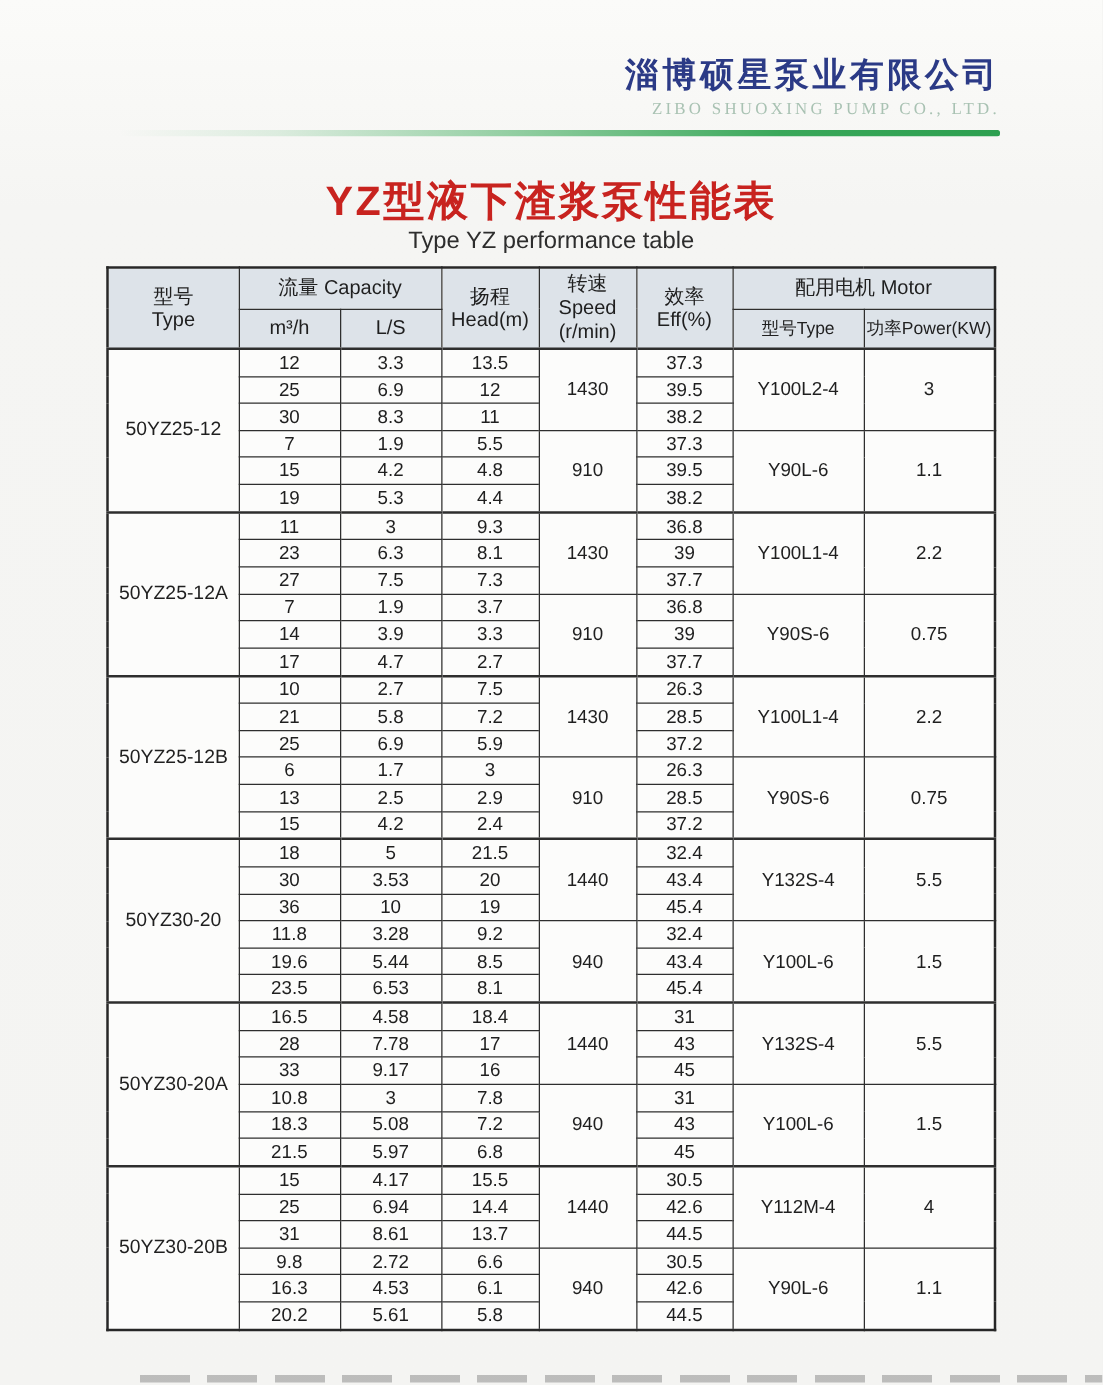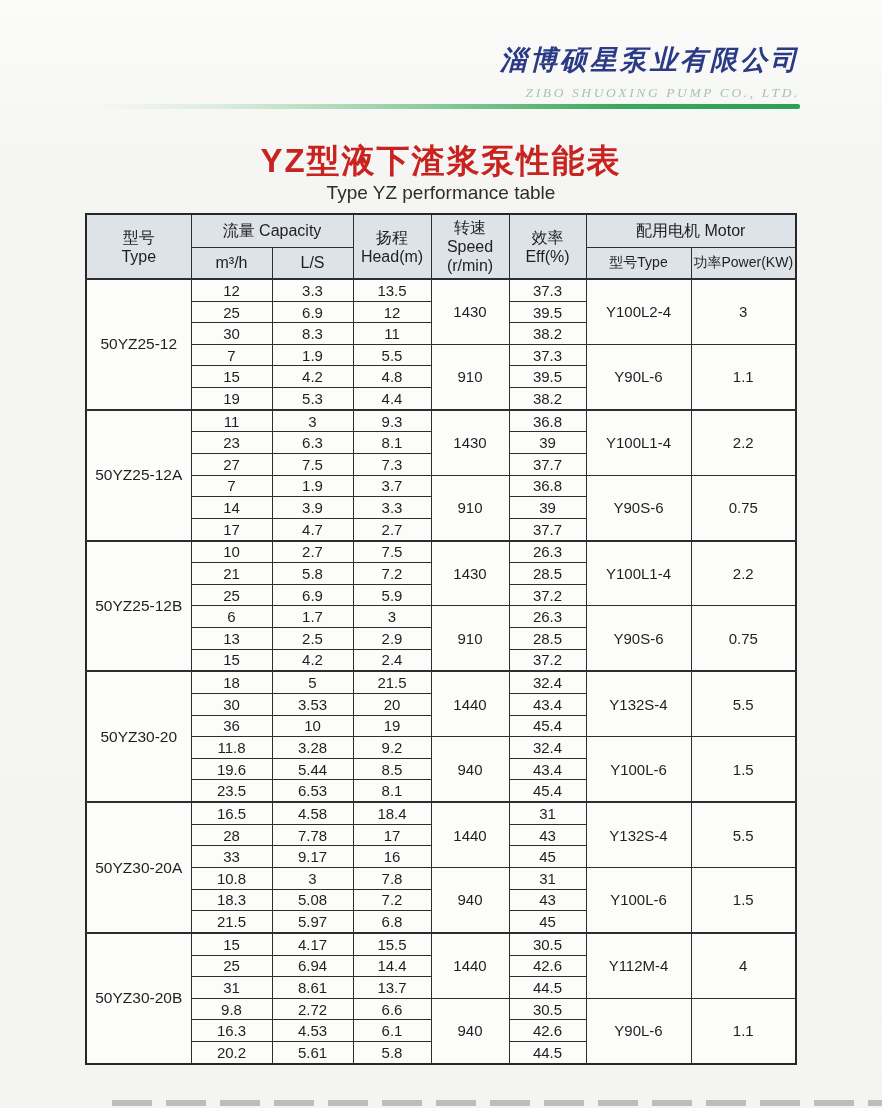--- a/index.html
+++ b/index.html
@@ -7,29 +7,29 @@
     width: 882px; height: 1108px;
     font-family: "Liberation Sans", "DejaVu Sans", sans-serif;
     background: #e9e9e7;
   }
   .page {
     position: relative; width: 882px; height: 1108px; overflow: hidden;
     background: linear-gradient(180deg, #fbfbf9 0%, #f5f5f3 15%, #f4f4f2 100%);
   }
 
   
-  .company { position: absolute; top: 44px; right: 82px; text-align: right; font-style: italic; }
+  .company { position: absolute; top: 44px; right: 82px; text-align: right; }
   .company-cn {
     font-size: 27px; font-weight: bold; letter-spacing: 3px;
     color: #2b3a86; line-height: 32px; white-space: nowrap;
   }
   .company-en {
     font-family: "Liberation Serif", "DejaVu Serif", serif;
     font-size: 13.5px; letter-spacing: 2.6px; color: #a9c2b3;
-    line-height: 18px; margin-top: 8px; white-space: nowrap;
+    line-height: 18px; margin-top: 2px; white-space: nowrap;
   }
   .accent-line {
     position: absolute; left: 95px; top: 104px; width: 705px; height: 5px;
     border-radius: 2px;
     background: linear-gradient(90deg,
       rgba(62,172,92,0) 0%, rgba(62,172,92,0.15) 18%,
       rgba(62,172,92,0.55) 45%, #3aa85a 75%, #2da050 100%);
   }
 
   

